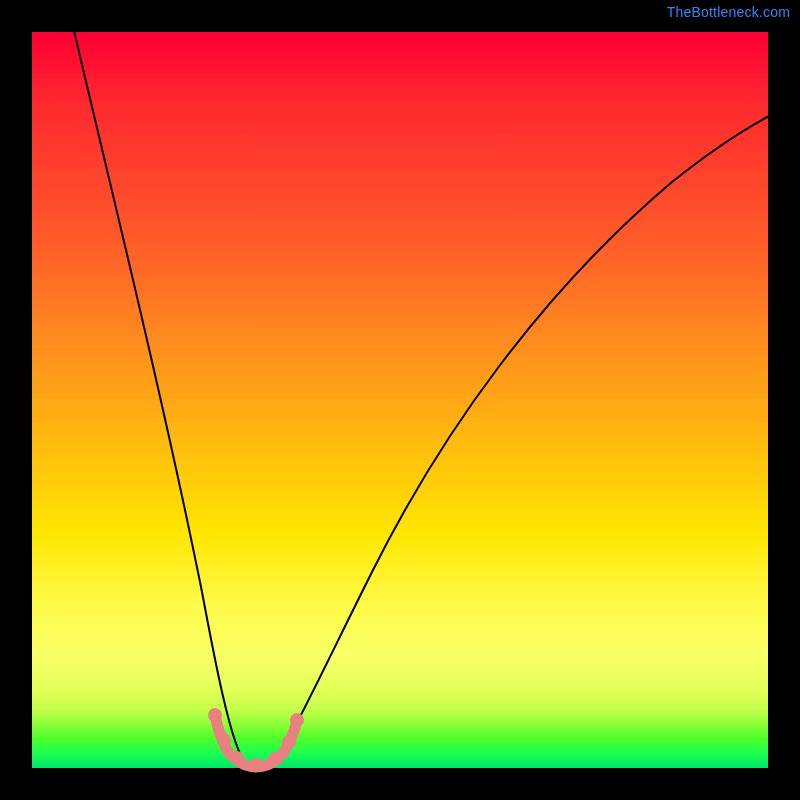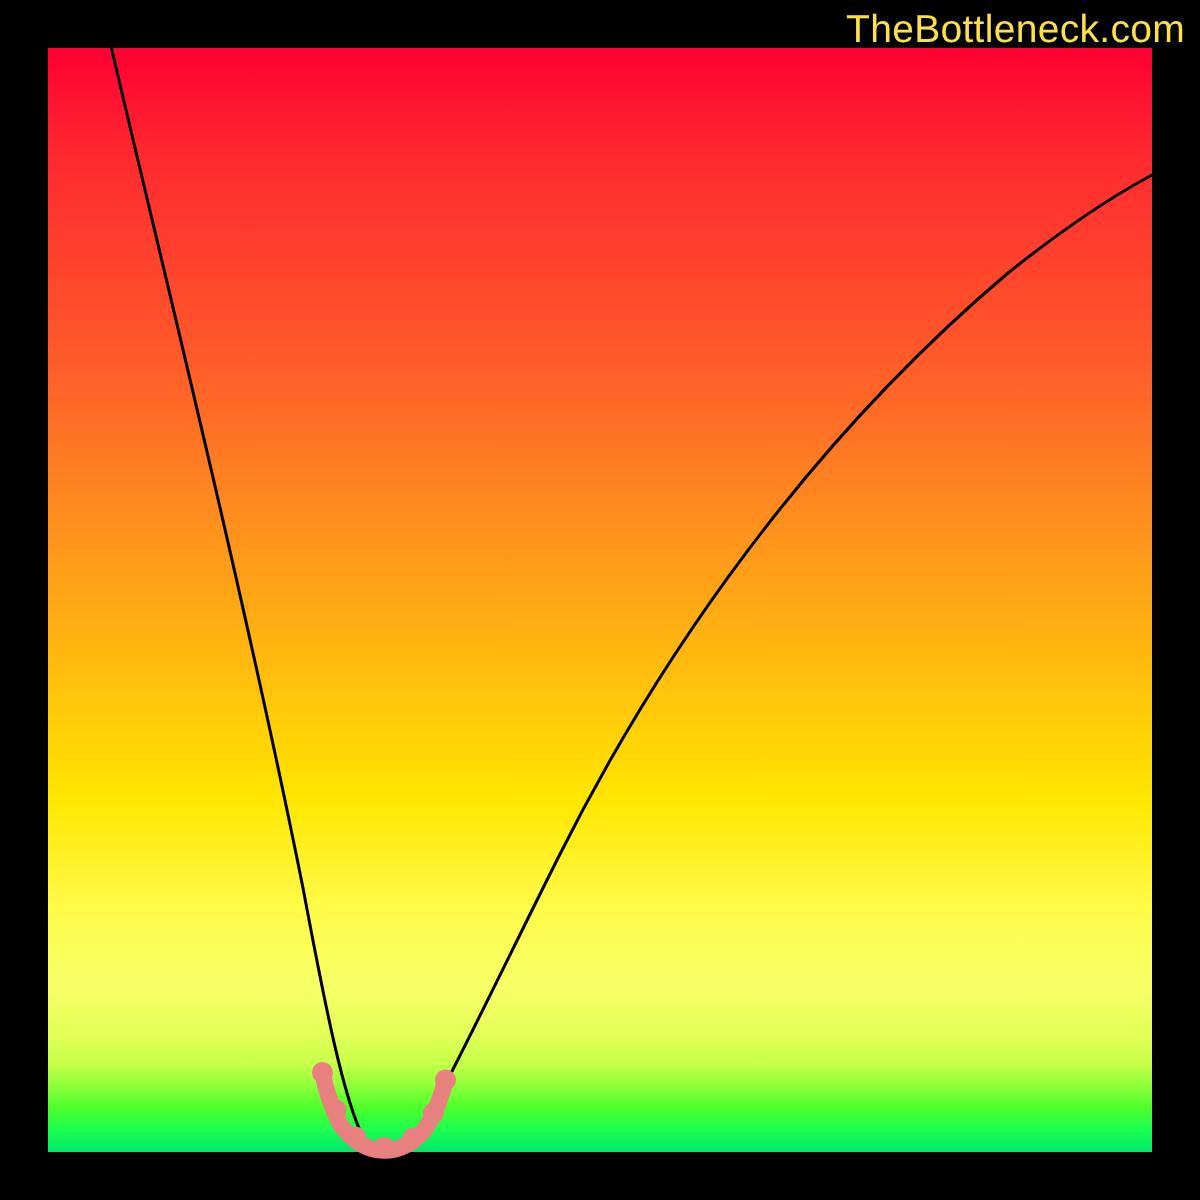--- a/index.html
+++ b/index.html
@@ -47,22 +47,22 @@
     left: 32px;
     top: 32px;
     width: 736px;
     height: 736px;
     overflow: visible;
   }
   .watermark {
     position: absolute;
     top: 4px;
     right: 10px;
-    color: #fde047;
-    font-size: 26px;
+    color: #3b82f6;
+    font-size: 14px;
     letter-spacing: 0.2px;
     font-weight: 400;
     user-select: none;
   }
 </style>
 </head>
 <body>
 
 <div class="frame">
   <div class="plot-area"></div>

